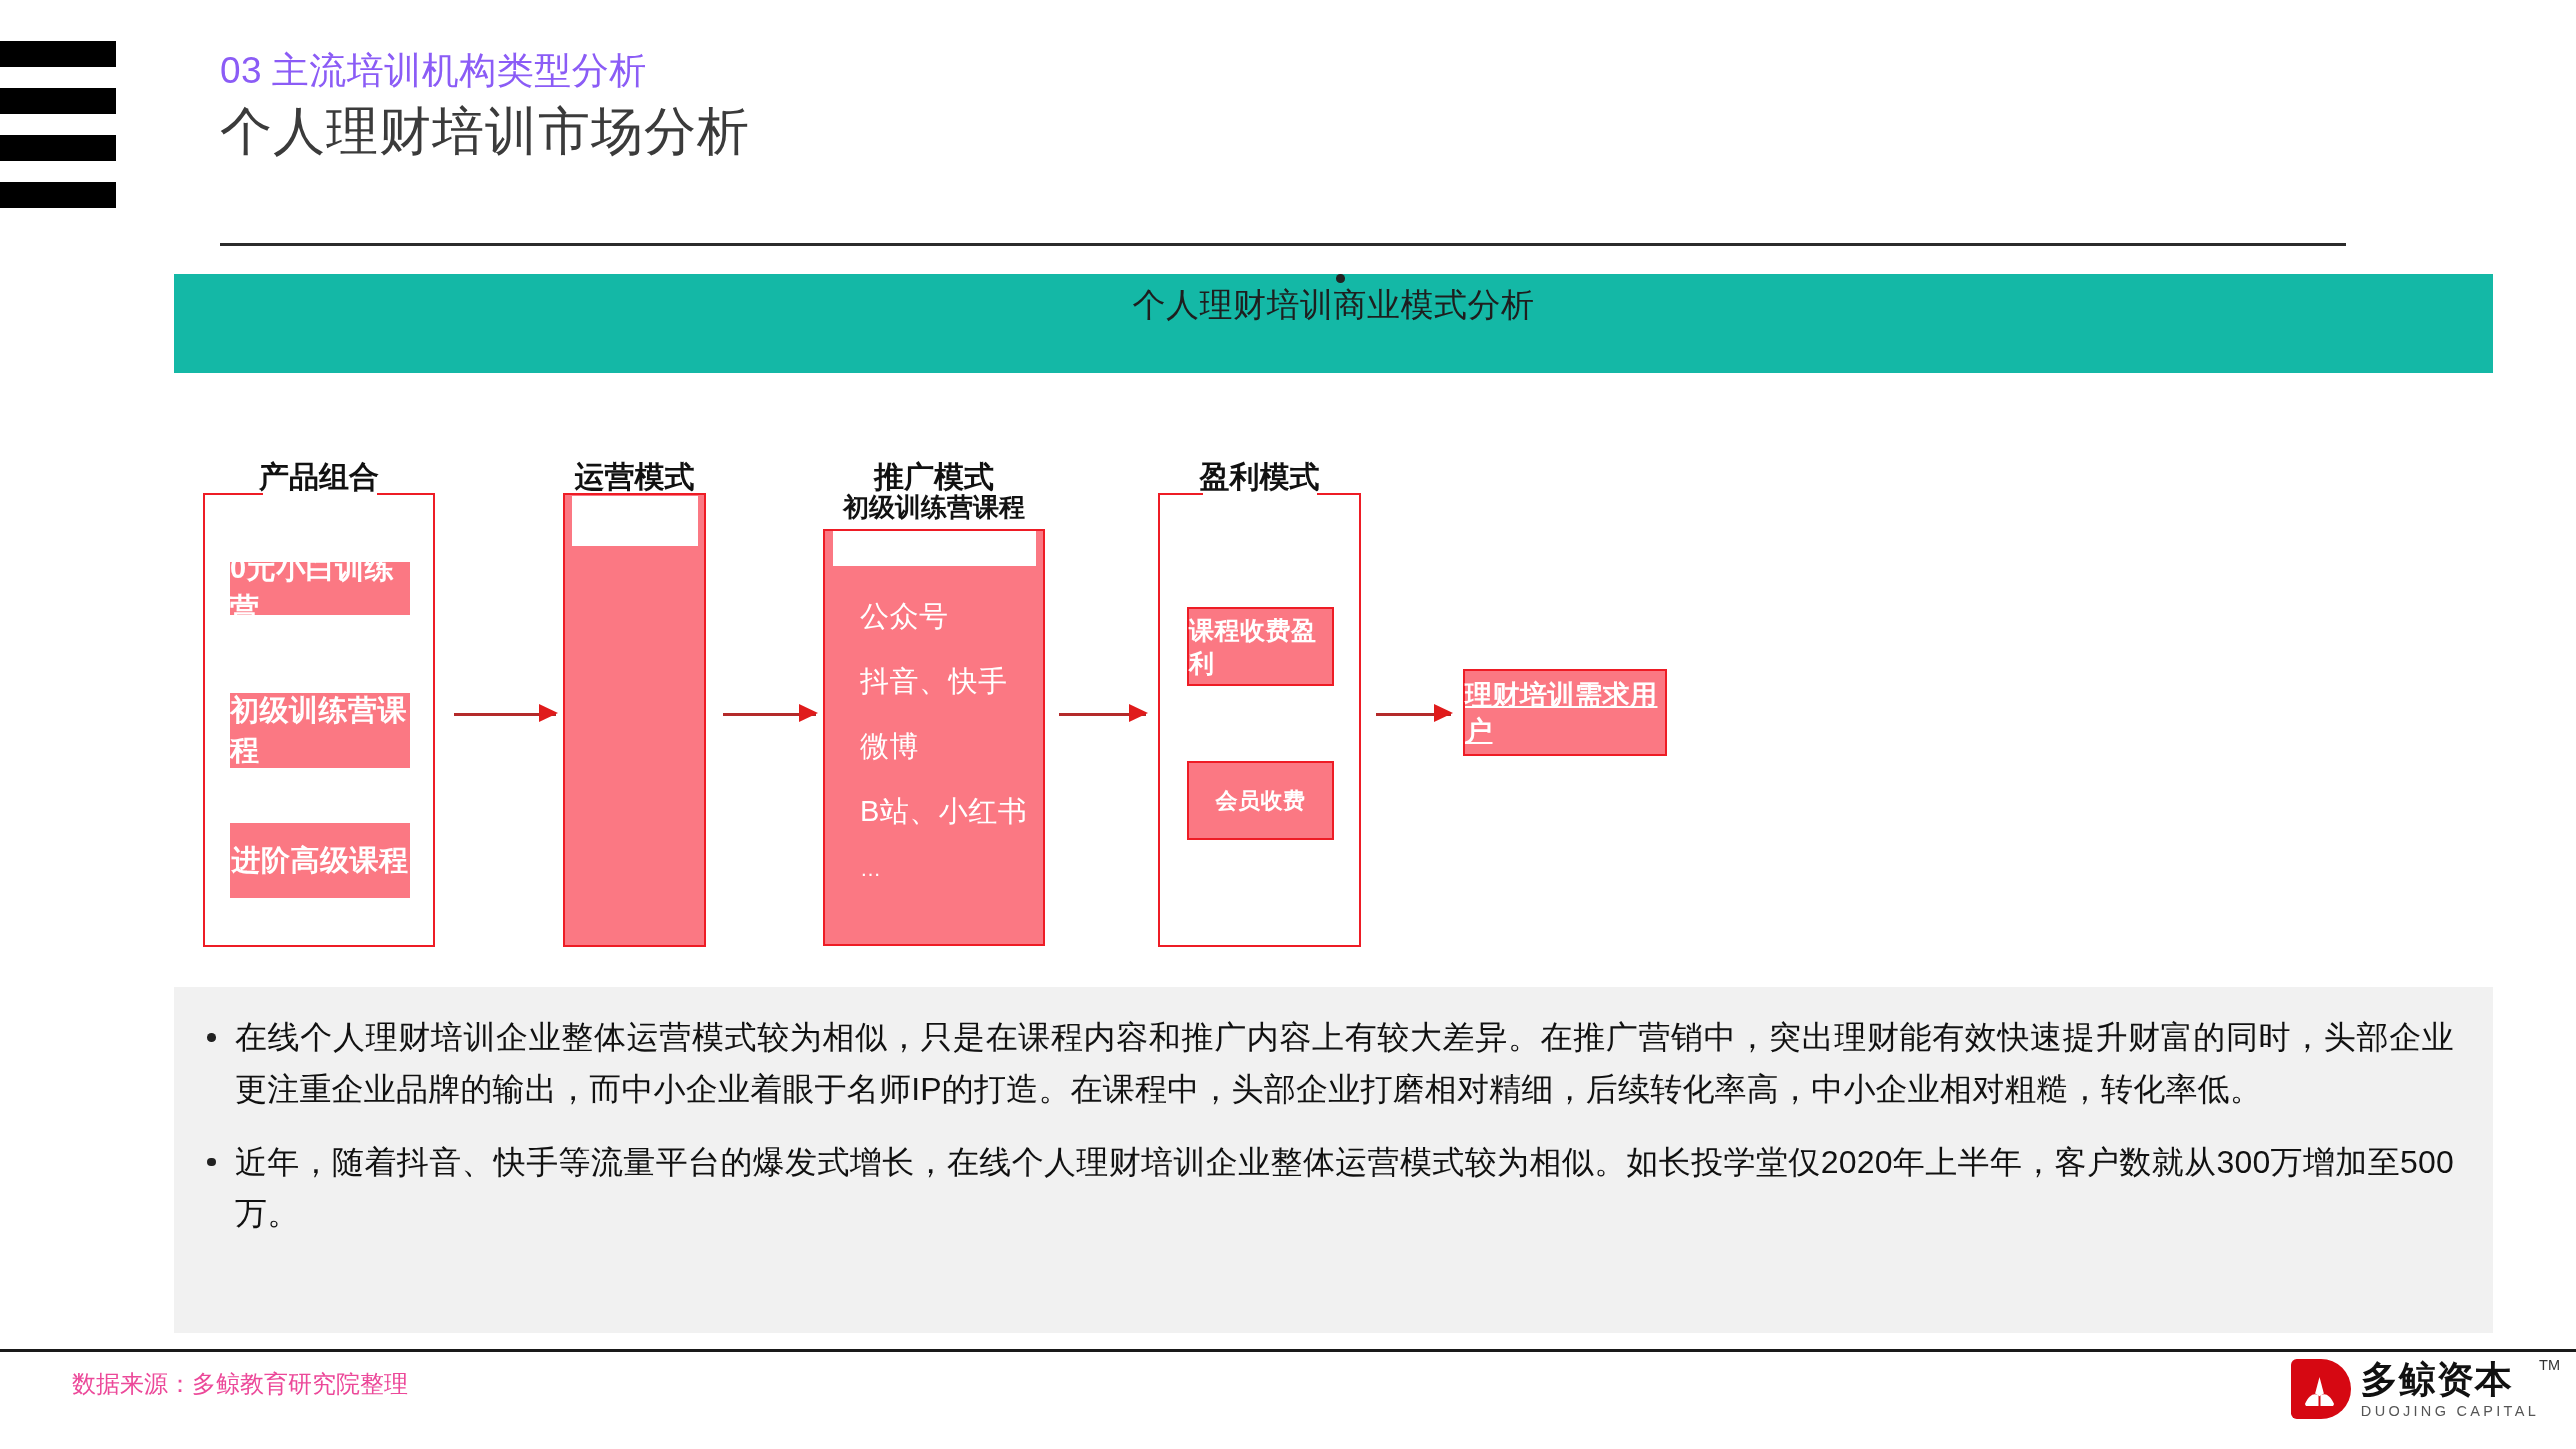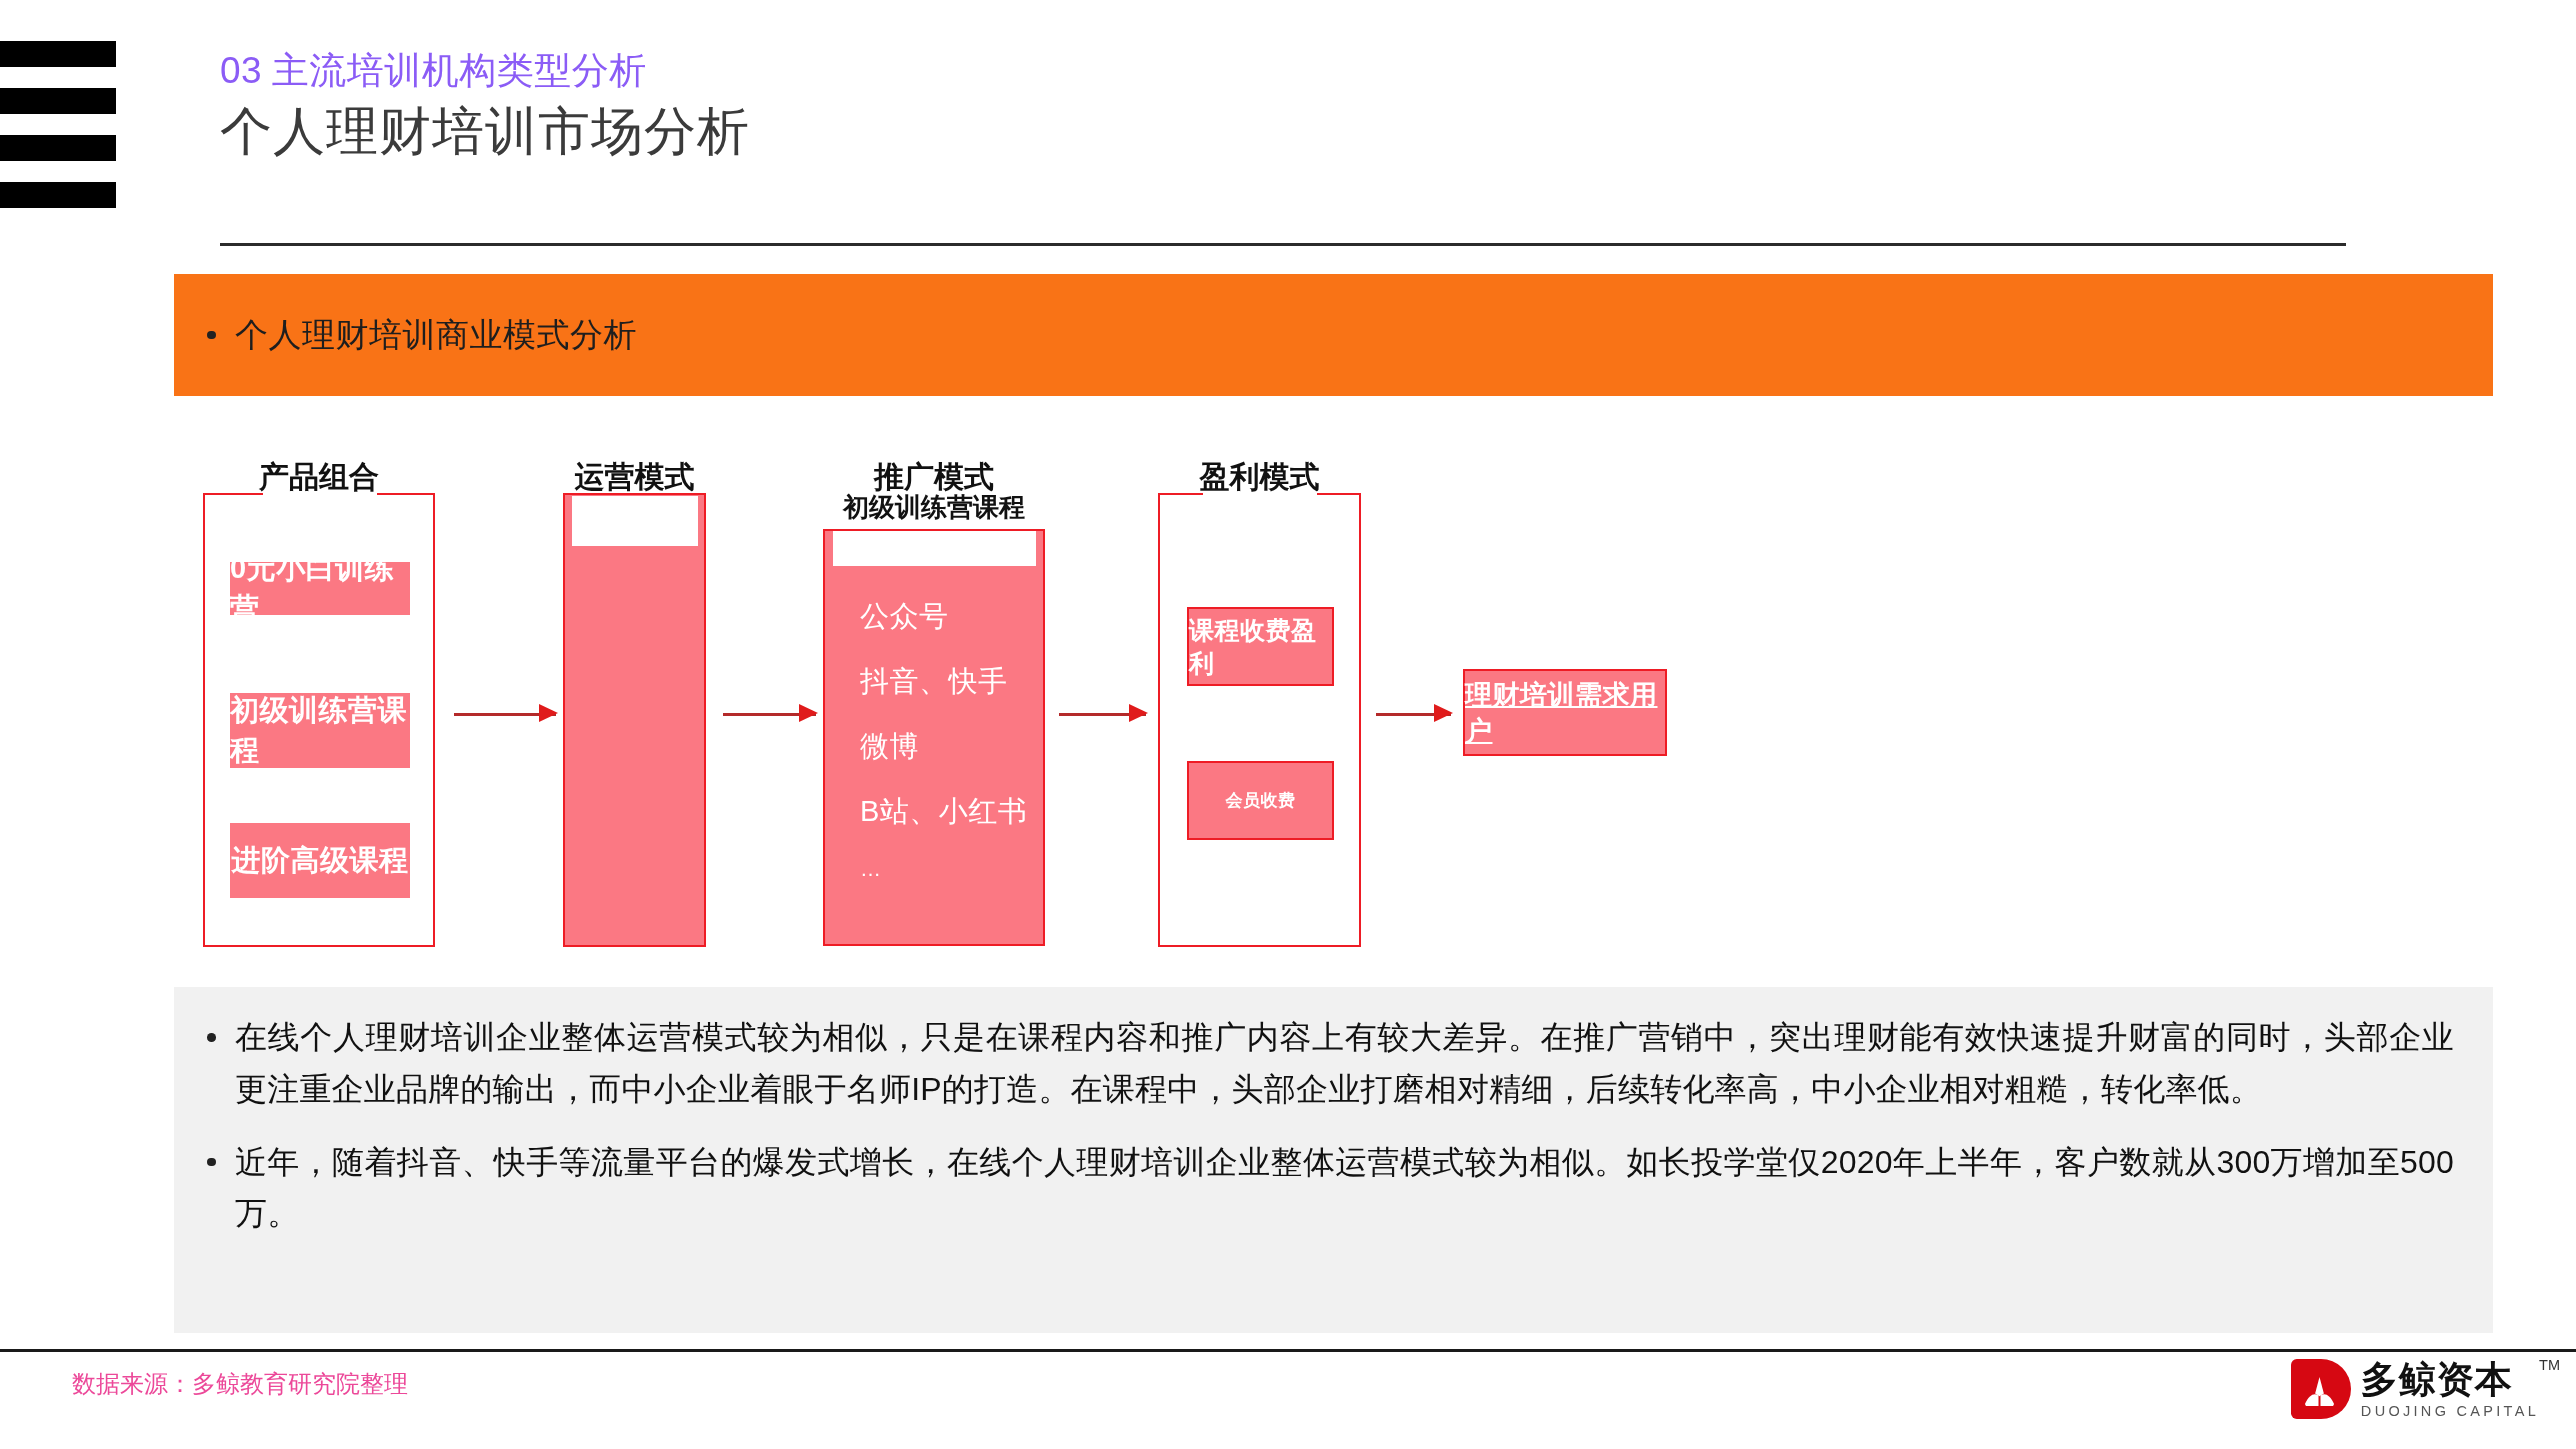--- a/index.html
+++ b/index.html
@@ -68,24 +68,25 @@
     height: 2.9px;
     background: #2b2b2b;
   }
 
   
   .subtitle-strip {
     position: absolute;
     left: 174px;
     top: 274px;
     width: 2319px;
-    height: 122px;
-    background: #f97316;
+    height: 99px;
+    background: #14b8a6;
     display: flex;
     align-items: center;
+    flex-direction: column;
   }
   .subtitle-strip .bullet-dot {
     width: 8.7px;
     height: 8.7px;
     border-radius: 50%;
     background: #222;
     margin-left: 33px;
     margin-right: 19.3px;
     flex: 0 0 auto;
   }
@@ -350,21 +351,21 @@
     <div class="arrow" style="left:885px; top:259px; width:87px;"></div>
 
     <div class="panel hollow" style="left:984px; top:39px; width:203px; height:454px;"></div>
     <div class="title-notch" style="left:1029px; top:29px; width:114px; height:21px;"></div>
     <div class="stage-title" style="left:984px; top:5.8px; width:203px;">
       <span>盈利模式</span>
     </div>
     <div class="chip bordered" style="left:1013px; top:153px; width:147px; height:79px; font-size:25px;">
       <span>课程收费盈利</span>
     </div>
-    <div class="chip bordered" style="left:1013px; top:307px; width:147px; height:79px; font-size:17px;">
+    <div class="chip bordered" style="left:1013px; top:307px; width:147px; height:79px; font-size:22px;">
       <span>会员收费</span>
     </div>
 
     <div class="arrow" style="left:1202px; top:259px; width:75px;"></div>
 
     <div class="chip bordered" style="left:1289px; top:215px; width:204px; height:87px; font-size:27px;text-decoration:underline;">
       <span>理财培训需求用户</span>
     </div>
 
   </div>

